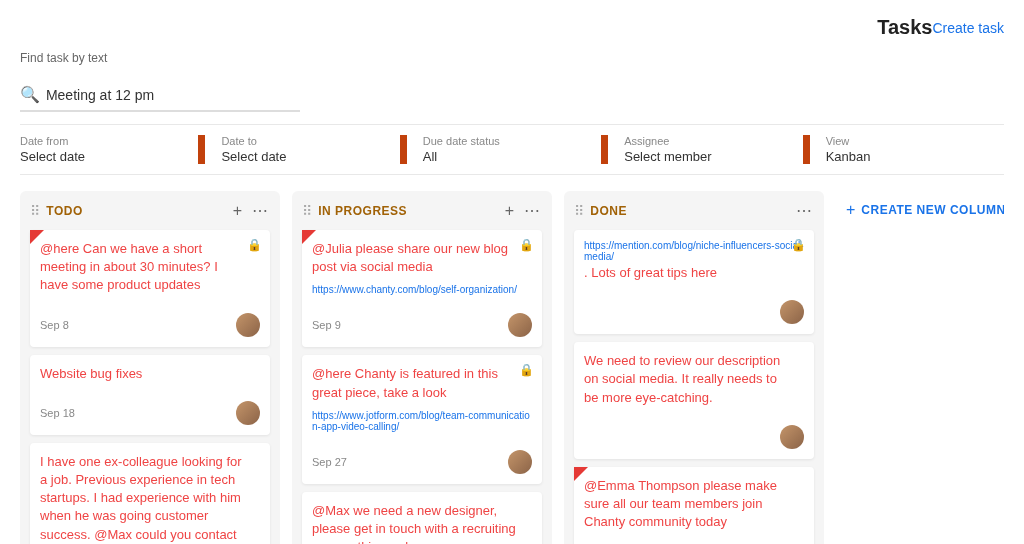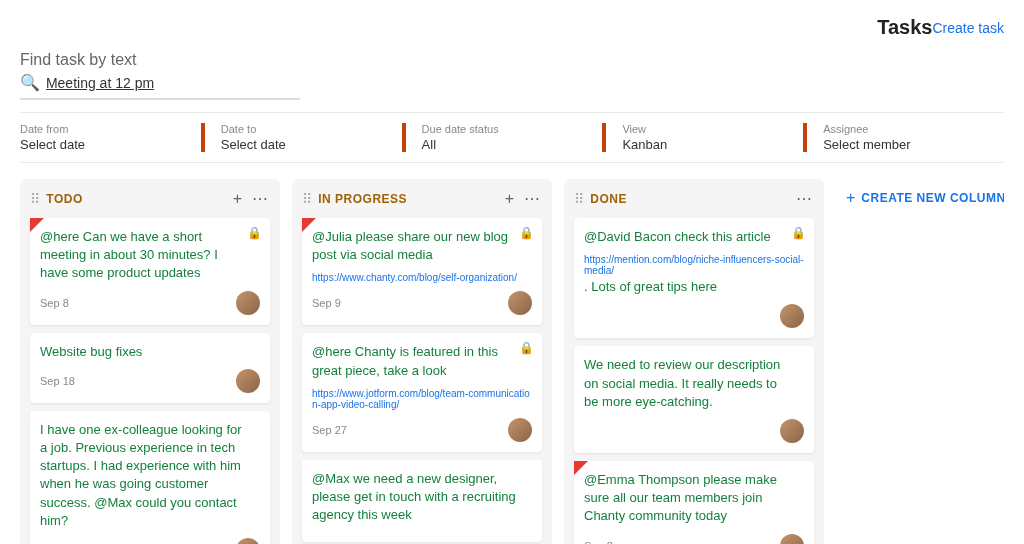--- a/index.html
+++ b/index.html
@@ -5,47 +5,47 @@
     * { box-sizing: border-box; margin: 0; padding: 0; }
     body { font-family: 'Segoe UI', Arial, sans-serif; background: #fff; color: #333; font-size: 13px; }
 
     .page { padding: 16px 20px; min-height: 544px; overflow-x: auto; }
 
     .header { display: flex; justify-content: flex-end; align-items: center; margin-bottom: 12px; }
     .header-title { font-size: 20px; font-weight: 600; color: #222; }
     .create-task-btn { color: #1a73e8; font-size: 14px; cursor: pointer; text-decoration: none; font-weight: 500; }
 
     .search-section { margin-bottom: 12px; }
-    .search-label { font-size: 16px; color: #666; margin-bottom: 4px; }
+    .search-label { font-size: 12px; color: #666; margin-bottom: 20px; }
     .search-row { display: flex; align-items: center; gap: 6px; border-bottom: 2px solid #ddd; padding-bottom: 6px; width: 280px; }
     .search-icon { color: #888; font-size: 16px; }
-    .search-input { border: none; outline: none; font-size: 14px; color: #333; width: 100%; text-decoration: underline; }
+    .search-input { border: none; outline: none; font-size: 14px; color: #333; width: 100%; }
 
     .filters { display: flex; gap: 0; border-top: 1px solid #e8e8e8; border-bottom: 1px solid #e8e8e8; padding: 10px 0; margin-bottom: 16px; }
-    .filter-item { flex: 1; padding: 0 16px; border-right: 4px solid #c2410c; }
+    .filter-item { flex: 1; padding: 0 16px; border-right: 7px solid #c2410c; }
     .filter-item:first-child { padding-left: 0; }
     .filter-item:last-child { border-right: none; }
     .filter-label { font-size: 11px; color: #888; margin-bottom: 2px; }
     .filter-value { font-size: 13px; color: #333; cursor: pointer; }
 
     .kanban-board { display: flex; gap: 12px; align-items: flex-start; overflow-x: auto; }
 
     .column { background: #f5f5f5; border-radius: 6px; width: 260px; min-width: 260px; padding: 10px; }
     .column-header { display: flex; align-items: center; gap: 6px; margin-bottom: 10px; }
     .column-drag { color: #aaa; font-size: 14px; cursor: grab; }
     .column-title { font-size: 12px; font-weight: 700; color: #a16207; letter-spacing: 0.5px; flex: 1; }
     .column-actions { display: flex; gap: 6px; }
     .column-btn { background: none; border: none; cursor: pointer; color: #666; font-size: 16px; padding: 0 2px; }
 
     .card { background: #fff; border-radius: 4px; padding: 10px; margin-bottom: 8px; box-shadow: 0 1px 3px rgba(0,0,0,0.08); position: relative; }
     .card-lock { position: absolute; top: 8px; right: 8px; color: #ccc; font-size: 12px; }
     .card-flag { position: absolute; top: 0; left: 0; width: 0; height: 0; border-style: solid; border-width: 14px 14px 0 0; border-color: #e53935 transparent transparent transparent; }
-    .card-text { font-size: 13px; color: #15803d; line-height: 1.4; margin-bottom: 8px; padding-right: 14px; }
+    .card-text { font-size: 13px; color: #ef4444; line-height: 1.4; margin-bottom: 8px; padding-right: 14px; }
     .card-link { color: #1a73e8; text-decoration: none; font-size: 10px; display: block; margin-bottom: 2px; word-break: break-all; }
-    .card-footer { display: flex; justify-content: space-between; align-items: center; margin-top: 8px; }
+    .card-footer { display: flex; justify-content: space-between; align-items: center; margin-top: 18px; }
     .card-date { font-size: 11px; color: #888; }
     .avatar-placeholder { width: 24px; height: 24px; border-radius: 50%; background: #bbb; display: flex; align-items: center; justify-content: center; font-size: 10px; color: #fff; overflow: hidden; }
 
     .new-column { display: flex; align-items: center; gap: 6px; padding: 10px; cursor: pointer; white-space: nowrap; }
     .new-column-icon { color: #1a73e8; font-size: 16px; }
     .new-column-label { font-size: 12px; font-weight: 700; color: #1a73e8; letter-spacing: 0.5px; }
     .avatar-brown { background: linear-gradient(135deg, #c4956a, #8b6347); }
   </style>
 </head>
 <body>
@@ -72,26 +72,26 @@
     </div>
     <div class="filter-item">
       <div class="filter-label">Date to</div>
       <div class="filter-value">Select date</div>
     </div>
     <div class="filter-item">
       <div class="filter-label">Due date status</div>
       <div class="filter-value">All</div>
     </div>
     <div class="filter-item">
+      <div class="filter-label">Assignee</div>
+      <div class="filter-value">Select member</div>
+    </div>
+    <div class="filter-item">
       <div class="filter-label">View</div>
       <div class="filter-value">Kanban</div>
-    </div>
-    <div class="filter-item">
-      <div class="filter-label">Assignee</div>
-      <div class="filter-value">Select member</div>
     </div>
   </div>
 
   <div class="kanban-board">
 
     <div class="column">
       <div class="column-header">
         <span class="column-drag">⠿</span>
         <span class="column-title">TODO</span>
         <div class="column-actions">
@@ -169,21 +169,20 @@
       <div class="column-header">
         <span class="column-drag">⠿</span>
         <span class="column-title">DONE</span>
         <div class="column-actions">
           <button class="column-btn">⋯</button>
         </div>
       </div>
 
       <div class="card">
         <span class="card-lock">🔒</span>
-        <div class="card-text">@David Bacon check this article</div>
         <a class="card-link" href="#">https://mention.com/blog/niche-influencers-social-media/</a>
         <div class="card-text" style="font-size:13px; padding-right:14px;">. Lots of great tips here</div>
         <div class="card-footer">
           <span class="card-date"></span>
           <div class="avatar-placeholder avatar-brown"></div>
         </div>
       </div>
 
       <div class="card">
         <div class="card-text">We need to review our description on social media. It really needs to be more eye-catching.</div>

